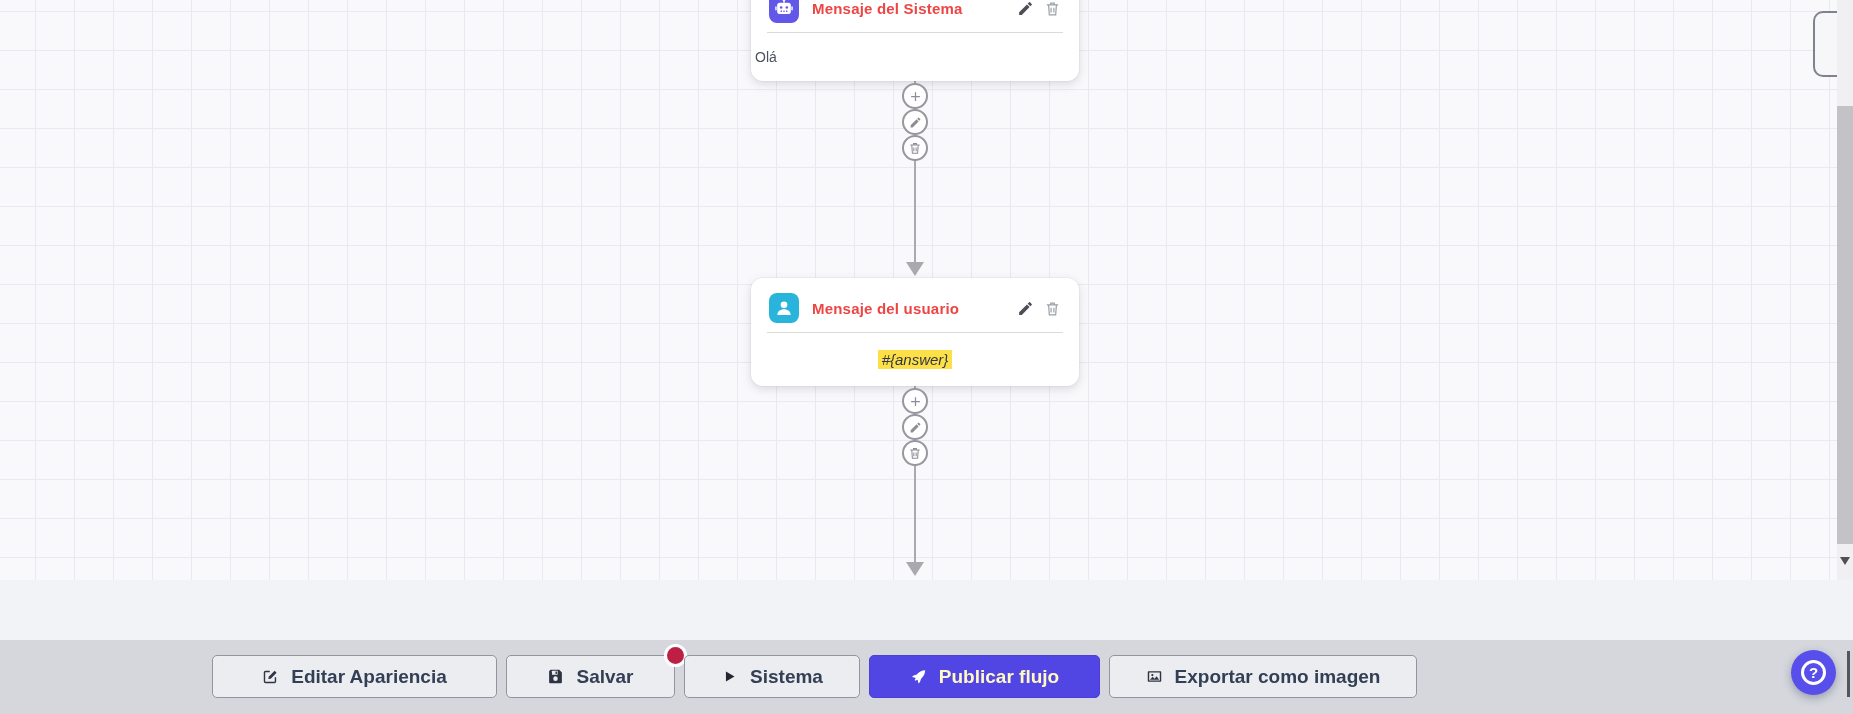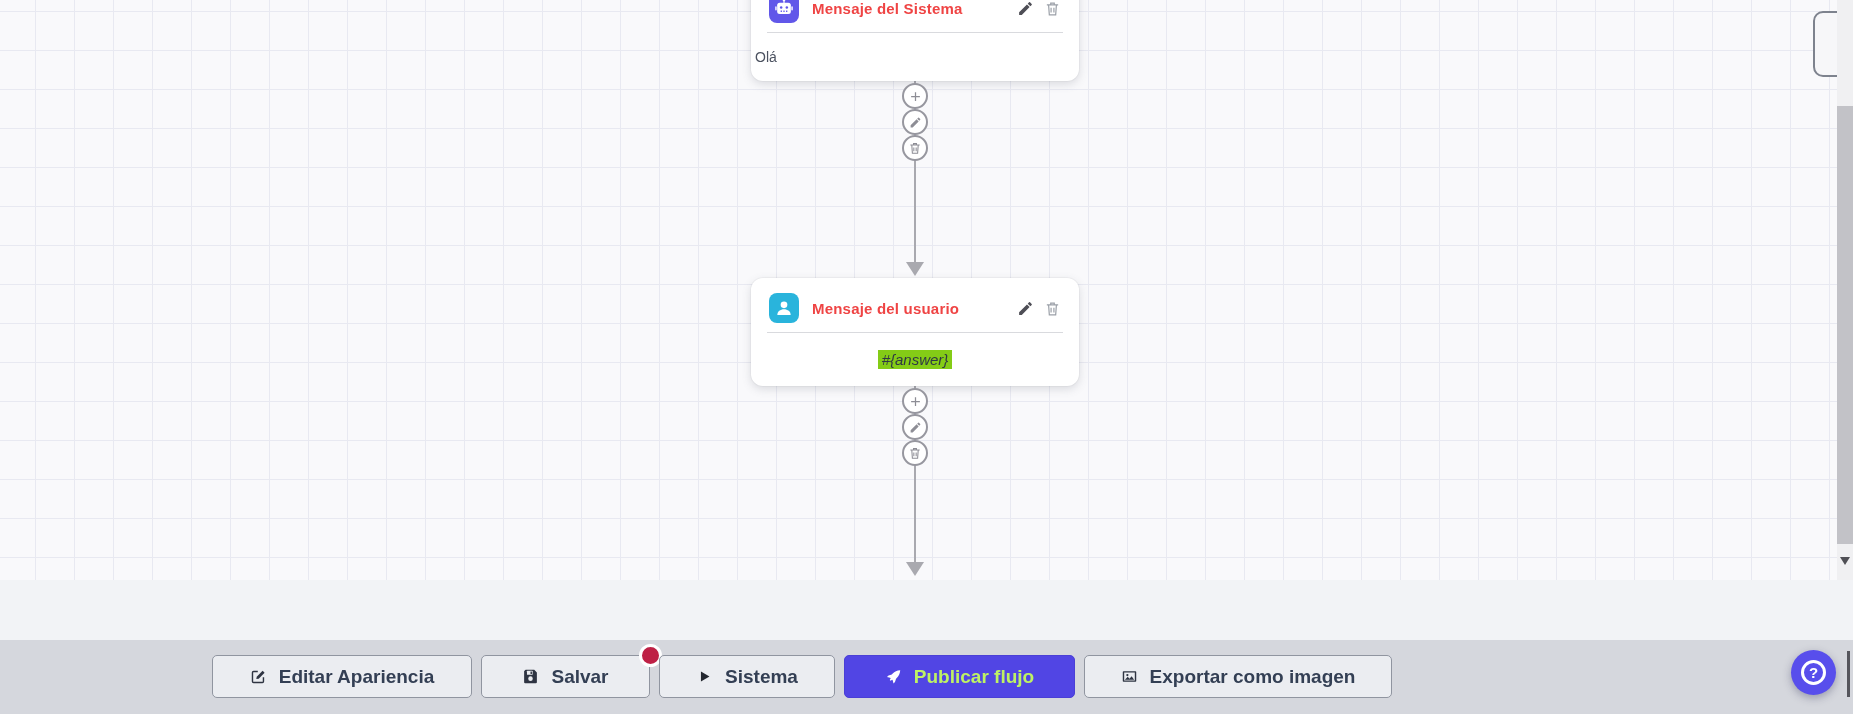--- a/index.html
+++ b/index.html
@@ -28,41 +28,41 @@
   .node-icon.user { background:#29b4dc; }
   .node-title { flex:1; font-size:15px; font-weight:bold; color:#ef4444; letter-spacing:.2px; }
   .node-actions { display:flex; align-items:center; gap:10px; }
   .icon-btn { width:17px; height:17px; cursor:pointer; display:flex; align-items:center; justify-content:center; }
   .node-divider { height:1px; background:#d9dade; margin:9px 16px 0 16px; }
   .node-body { padding:0 4px; display:flex; align-items:center; font-size:14px; color:#4c5260; }
   .node.system { top:-22px; }
   .node.system .node-body { height:48px; }
   .node.user { top:278px; }
   .node.user .node-body { height:53px; justify-content:center; }
-  .var-chip { background:#84cc16; color:#2f3744; font-style:italic; font-size:15px; padding:1px 4px; }
+  .var-chip { background:#fde047; color:#2f3744; font-style:italic; font-size:15px; padding:1px 4px; }
 
   
   .vline { position:absolute; left:914px; width:2px; background:#a9a9af; }
   .arrowhead { position:absolute; left:906px; width:0; height:0;
                border-left:9px solid transparent; border-right:9px solid transparent;
                border-top:14px solid #a9a9af; }
   .cbtn { position:absolute; left:902px; width:26px; height:26px; border-radius:50%;
           background:#fff; border:2px solid #97979f; cursor:pointer;
           display:flex; align-items:center; justify-content:center; }
 
   
   .subbar { position:absolute; left:0; top:580px; width:1853px; height:60px; background:#f2f3f6; }
   .toolbar { position:absolute; left:0; top:640px; width:1853px; height:74px; background:#d5d7dd; }
   .toolbar-buttons { position:absolute; left:212px; top:15px; display:flex; gap:9px; }
   .tbtn-wrap { position:relative; }
   .tbtn { height:43px; display:flex; align-items:center; justify-content:center; gap:12px;
           background:#ebedf1; border:1px solid #9095a0; border-radius:5px;
           color:#333f54; font-size:19px; font-weight:bold; cursor:pointer; }
-  .tbtn.primary { background:#5145e4; border-color:#4a3fd6; color:#bef264; }
-  .w0{width:260px}.w1{width:193px}.w2{width:169px}.w3{width:176px}.w4{width:231px}.w5{width:308px}
+  .tbtn.primary { background:#5145e4; border-color:#4a3fd6; color:#fef9c3; }
+  .w0{width:285px}.w1{width:193px}.w2{width:169px}.w3{width:176px}.w4{width:231px}.w5{width:308px}
   .badge-dot { position:absolute; right:-12px; top:-11px; width:23px; height:23px; border-radius:50%;
                background:#be2045; border:3px solid #fff; }
 
   
   .help-fab { position:absolute; left:1791px; top:650px; width:45px; height:45px; border-radius:50%;
               background:#584eec; display:flex; align-items:center; justify-content:center;
               box-shadow:0 3px 8px rgba(40,40,80,.35); cursor:pointer; z-index:12; }
   .help-inner { width:25px; height:25px; border:3px solid #fff; border-radius:50%;
                 display:flex; align-items:center; justify-content:center;
                 color:#fff; font-size:15px; font-weight:bold; }

